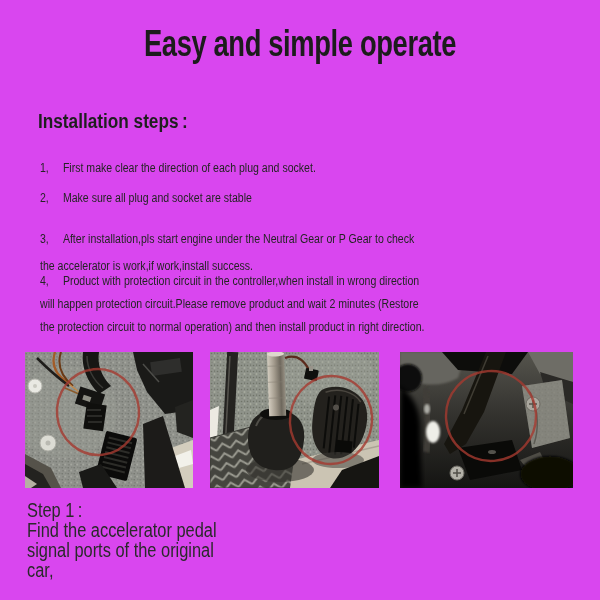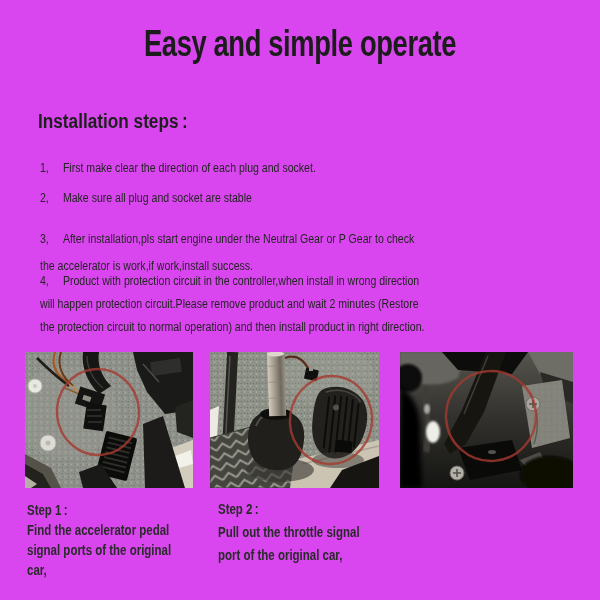--- a/index.html
+++ b/index.html
@@ -17,21 +17,21 @@
     line-height:26px;white-space:nowrap;transform:scaleX(0.86);
     transform-origin:left center;color:#1f1f1f;
   }
   .step-item{position:absolute;left:40px;font-size:12px;color:#242424;}
   .step-line{white-space:nowrap;transform:scaleX(0.88);transform-origin:left center;}
   .lh23 .step-line{line-height:23px;}
   .lh27 .step-line{line-height:27px;}
   .step-marker{display:inline-block;width:26px;}
   .photo{position:absolute;top:352px;height:136px;}
   .photo svg{display:block;width:100%;height:100%;}
-  .caption{position:absolute;font-size:14px;color:#2a2a2a;font-weight:bold;}
+  .caption{position:absolute;font-size:20px;color:#2a2a2a;}
   .cap-line{white-space:pre;transform:scaleX(0.82);transform-origin:left center;}
   .cap1 .cap-line{line-height:20px;}
   .cap2 .cap-line{line-height:23px;}
   .cap3 .cap-line{line-height:23px;}
   .defs-holder{position:absolute;width:0;height:0;overflow:hidden;}
 </style>
 </head>
 <body>
 
 <div class="canvas">
@@ -230,19 +230,14 @@
       <ellipse cx="91" cy="64" rx="45" ry="45" fill="none" stroke-width="2.4" opacity="0.8" transform="rotate(-4 91 64)" stroke="#a53a30"></ellipse>
     </svg>
   </div>
 
   <div class="caption cap1" style="left:27px;top:500px">
     <div class="cap-line">Step 1 :</div>
     <div class="cap-line">Find the accelerator pedal</div>
     <div class="cap-line">signal ports of the original</div>
     <div class="cap-line">car,</div>
   </div>
-  <div class="caption cap2" style="left:218px;top:498px">
-    <div class="cap-line">Step 2 :</div>
-    <div class="cap-line">Pull out the throttle signal</div>
-    <div class="cap-line">port of the original car,</div>
-  </div>
 
 </div>
 
 </body></html>

